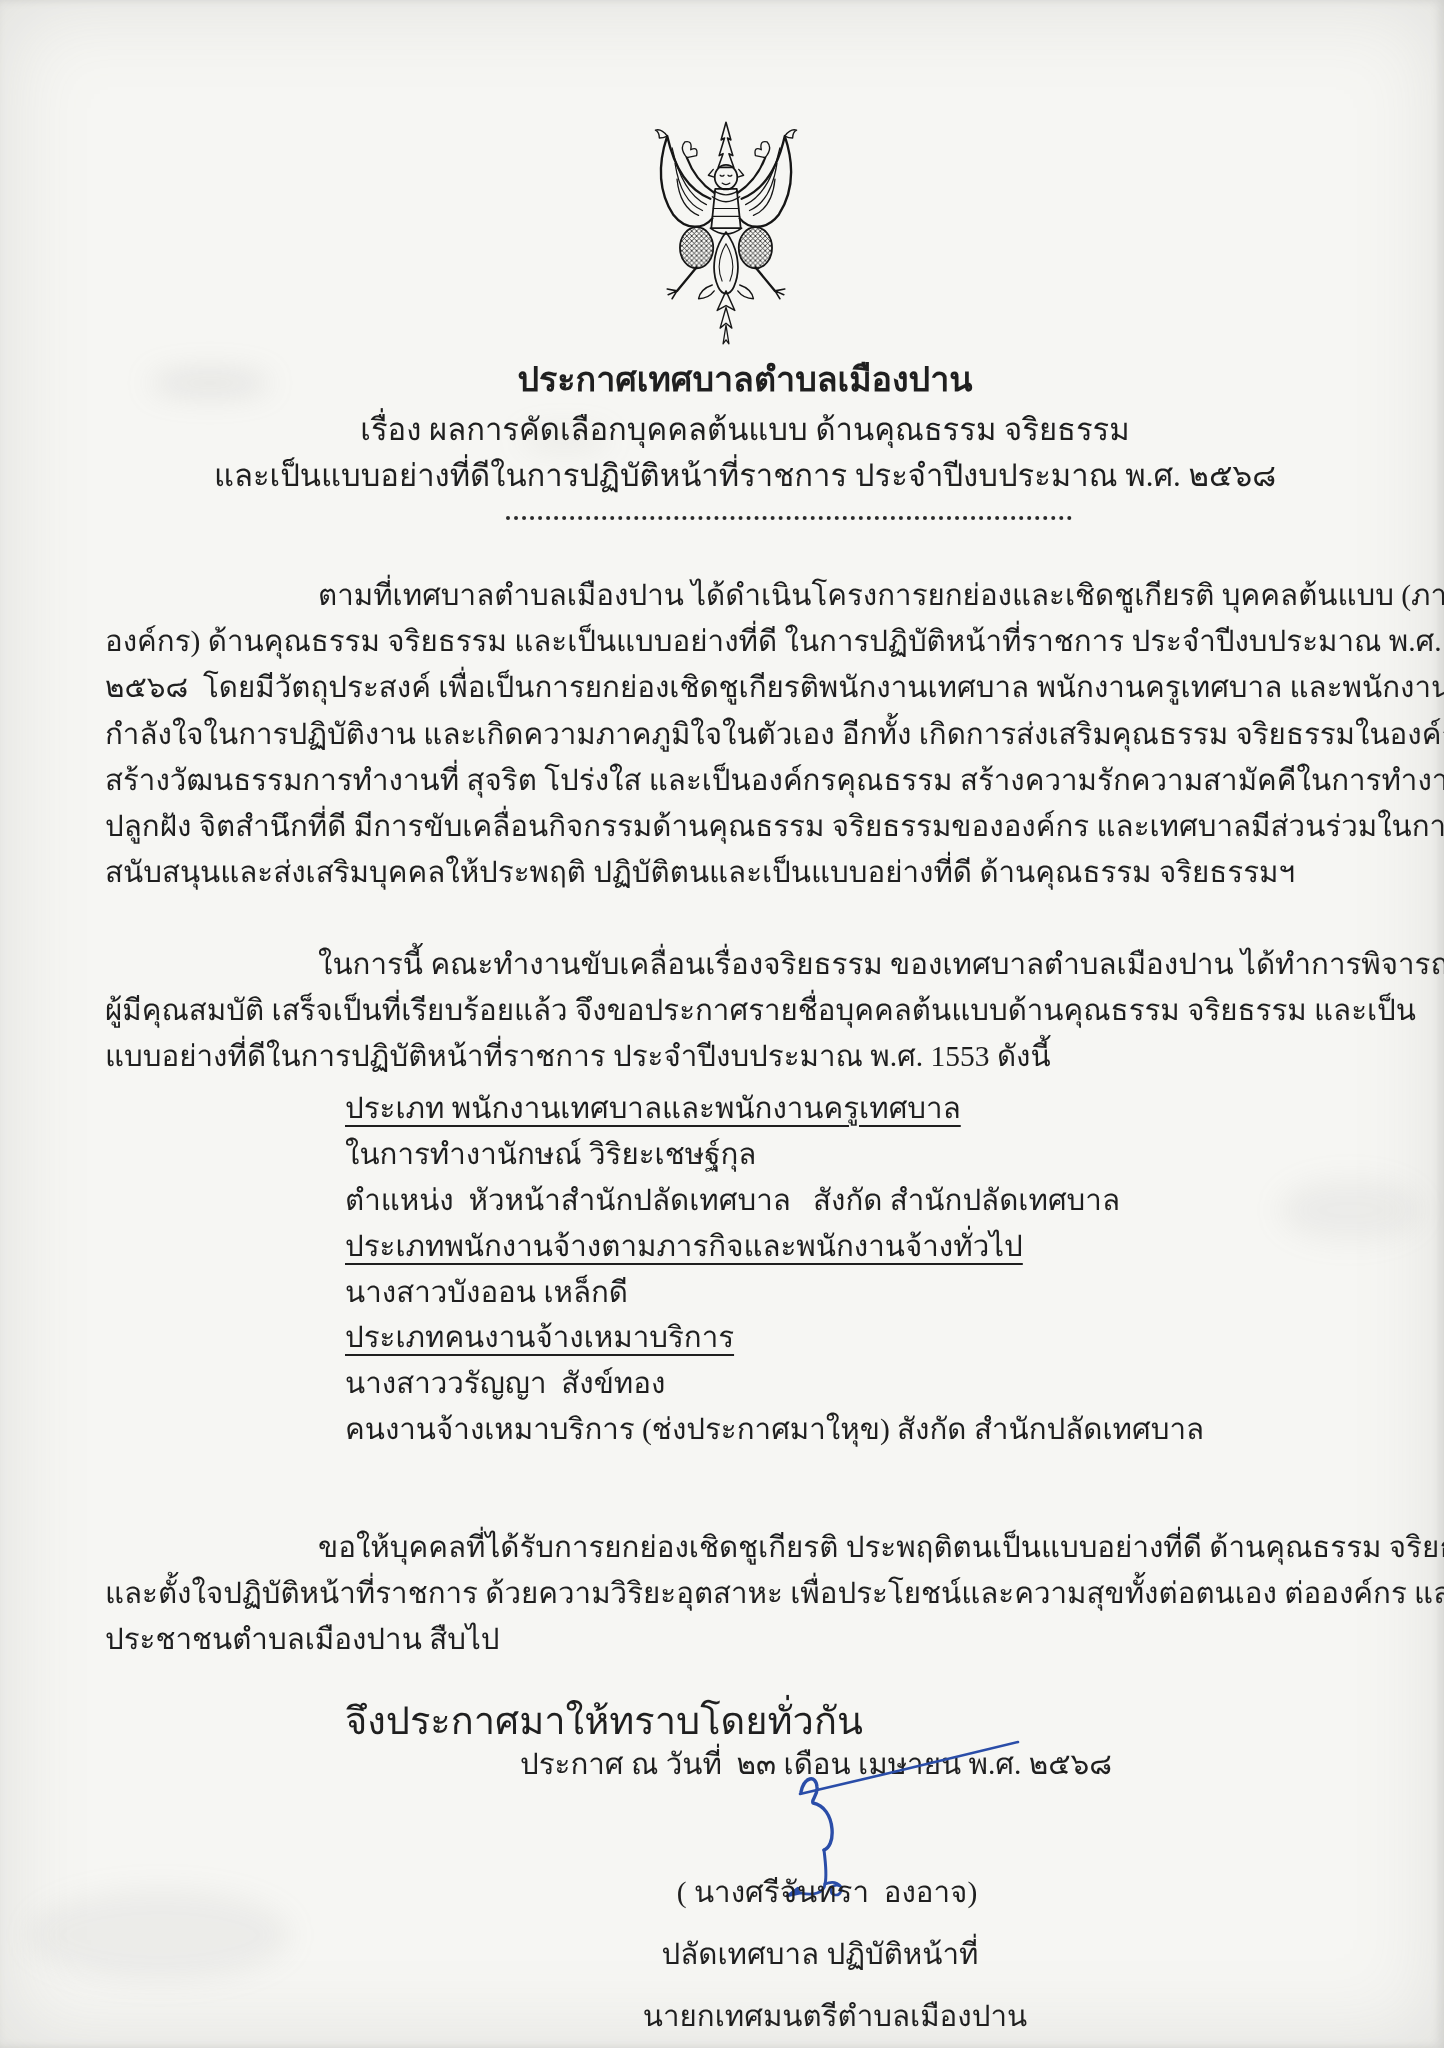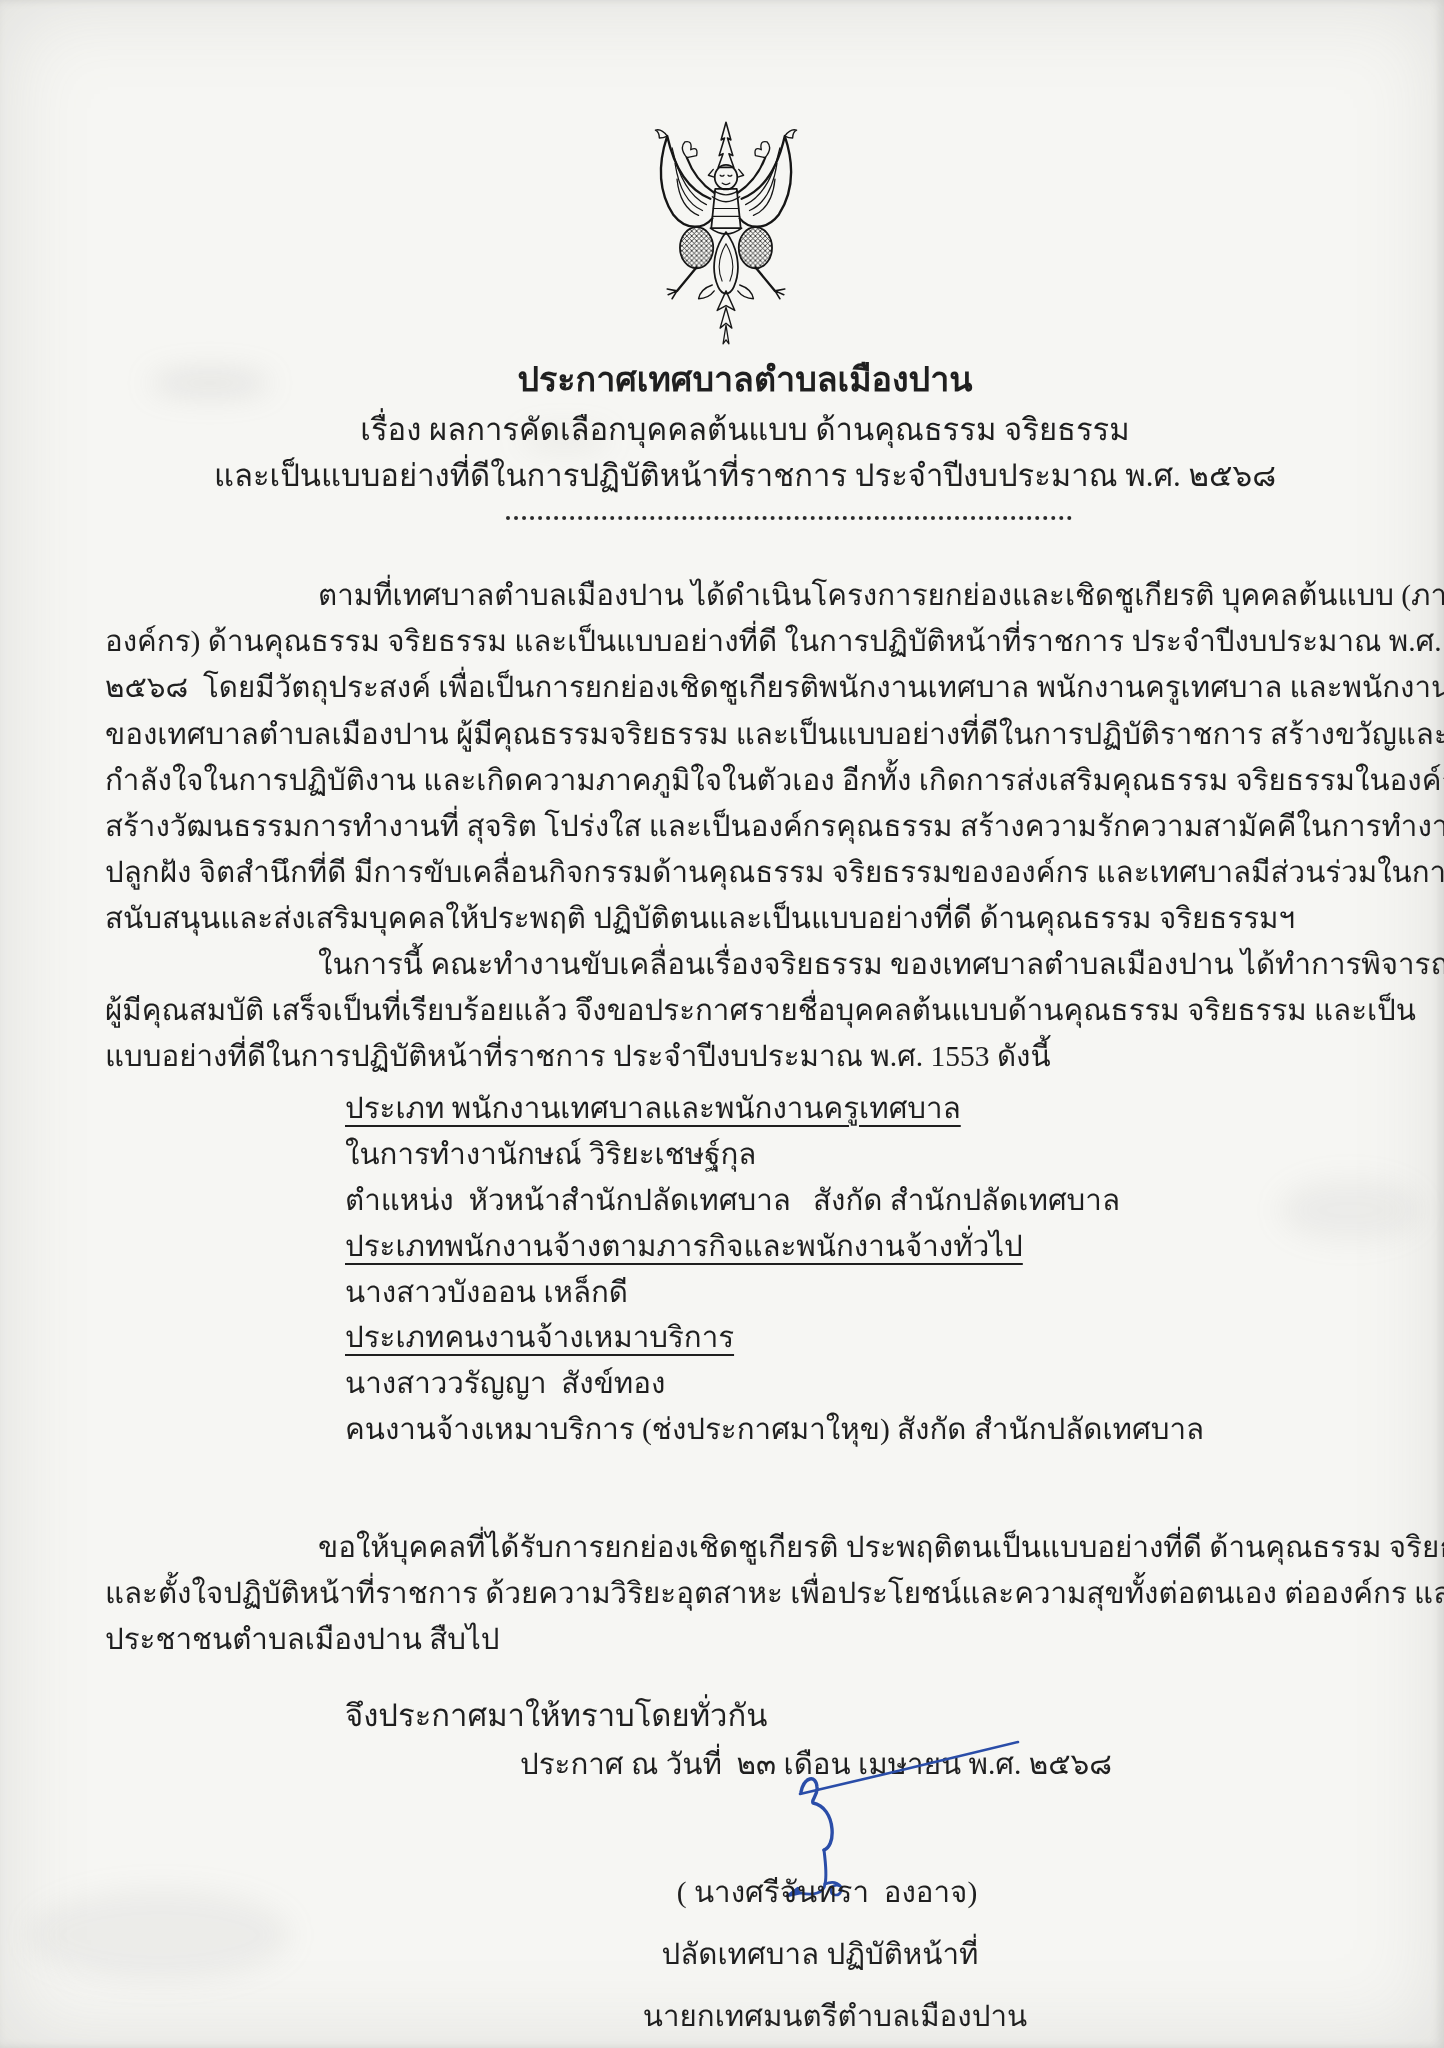--- a/index.html
+++ b/index.html
@@ -33,21 +33,21 @@
   .para{position:absolute;left:105px;width:1260px;font-size:29.5px;}
   .tline{white-space:pre;height:46.2px;line-height:46.2px;overflow:visible;}
   .para .tline:first-child{padding-left:213px;}
   .p1{top:572px;}
   .p2{top:941px;}
   .list{position:absolute;left:345px;top:1086px;width:1010px;font-size:29.5px;}
   .list .tline{height:45.9px;line-height:45.9px;}
   .list .u{text-decoration:underline;text-underline-offset:7px;text-decoration-thickness:2px;font-family:Liberation Serif, serif;}
   .p3{top:1524px;}
 
-  .closing{position:absolute;left:345px;top:1690px;font-size:31px;white-space:pre;}
+  .closing{position:absolute;left:345px;top:1690px;font-size:38px;white-space:pre;}
   .dateline{position:absolute;left:520px;top:1740px;font-size:29.5px;white-space:pre;}
 
   .sig{position:absolute;left:760px;top:1726px;width:300px;height:180px;}
   .sig svg{width:100%;height:100%;}
 
   .signer{position:absolute;left:0;width:1444px;text-align:center;font-size:29.5px;white-space:pre;}
   .sn{top:1868px;transform:translateX(105px);}
   .st1{top:1930px;transform:translateX(98px);}
   .st2{top:1992px;transform:translateX(113px);}
 </style>
@@ -109,21 +109,20 @@
 
   <div class="center-line doc-title">ประกาศเทศบาลตำบลเมืองปาน</div>
   <div class="center-line subj subj1">เรื่อง ผลการคัดเลือกบุคคลต้นแบบ ด้านคุณธรรม จริยธรรม</div>
   <div class="center-line subj subj2">และเป็นแบบอย่างที่ดีในการปฏิบัติหน้าที่ราชการ ประจำปีงบประมาณ พ.ศ. ๒๕๖๘</div>
   <div class="dots"></div>
 
   <div class="para p1">
       <div class="tline">ตามที่เทศบาลตำบลเมืองปาน ได้ดำเนินโครงการยกย่องและเชิดชูเกียรติ บุคคลต้นแบบ (ภายใน</div>
       <div class="tline">องค์กร) ด้านคุณธรรม จริยธรรม และเป็นแบบอย่างที่ดี ในการปฏิบัติหน้าที่ราชการ ประจำปีงบประมาณ พ.ศ.</div>
       <div class="tline">๒๕๖๘  โดยมีวัตถุประสงค์ เพื่อเป็นการยกย่องเชิดชูเกียรติพนักงานเทศบาล พนักงานครูเทศบาล และพนักงานจ้าง</div>
-      <div class="tline">ของเทศบาลตำบลเมืองปาน ผู้มีคุณธรรมจริยธรรม และเป็นแบบอย่างที่ดีในการปฏิบัติราชการ สร้างขวัญและ</div>
       <div class="tline">กำลังใจในการปฏิบัติงาน และเกิดความภาคภูมิใจในตัวเอง อีกทั้ง เกิดการส่งเสริมคุณธรรม จริยธรรมในองค์กร</div>
       <div class="tline">สร้างวัฒนธรรมการทำงานที่ สุจริต โปร่งใส และเป็นองค์กรคุณธรรม สร้างความรักความสามัคคีในการทำงาน</div>
       <div class="tline">ปลูกฝัง จิตสำนึกที่ดี มีการขับเคลื่อนกิจกรรมด้านคุณธรรม จริยธรรมขององค์กร และเทศบาลมีส่วนร่วมในการ</div>
       <div class="tline">สนับสนุนและส่งเสริมบุคคลให้ประพฤติ ปฏิบัติตนและเป็นแบบอย่างที่ดี ด้านคุณธรรม จริยธรรมฯ</div>
     </div>
   <div class="para p2">
       <div class="tline">ในการนี้ คณะทำงานขับเคลื่อนเรื่องจริยธรรม ของเทศบาลตำบลเมืองปาน ได้ทำการพิจารณา</div>
       <div class="tline">ผู้มีคุณสมบัติ เสร็จเป็นที่เรียบร้อยแล้ว จึงขอประกาศรายชื่อบุคคลต้นแบบด้านคุณธรรม จริยธรรม และเป็น</div>
       <div class="tline">แบบอย่างที่ดีในการปฏิบัติหน้าที่ราชการ ประจำปีงบประมาณ พ.ศ. 1553 ดังนี้</div>
     </div>

